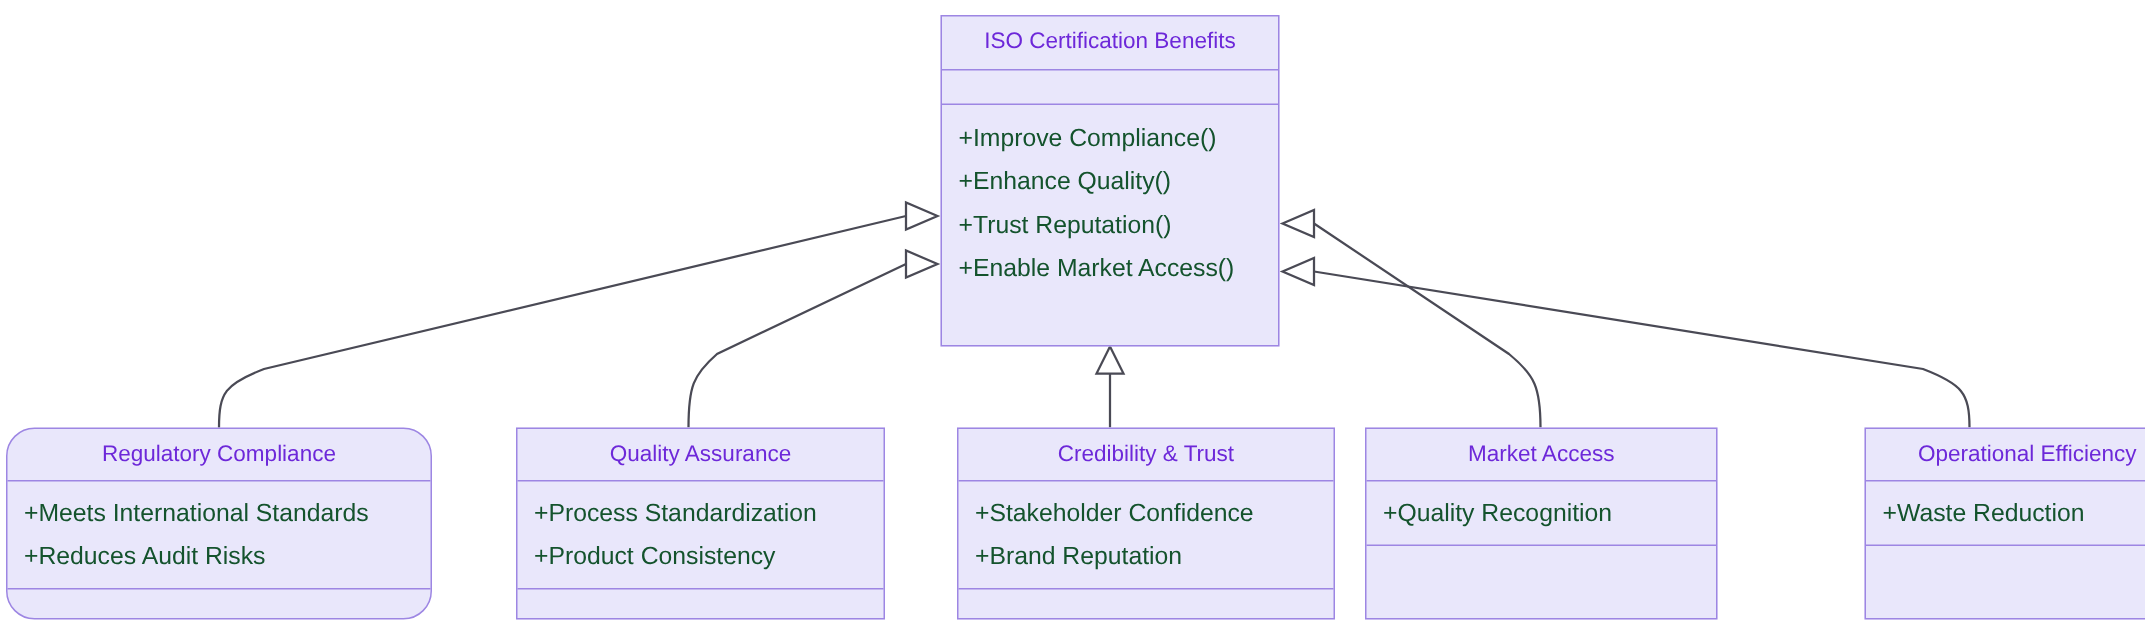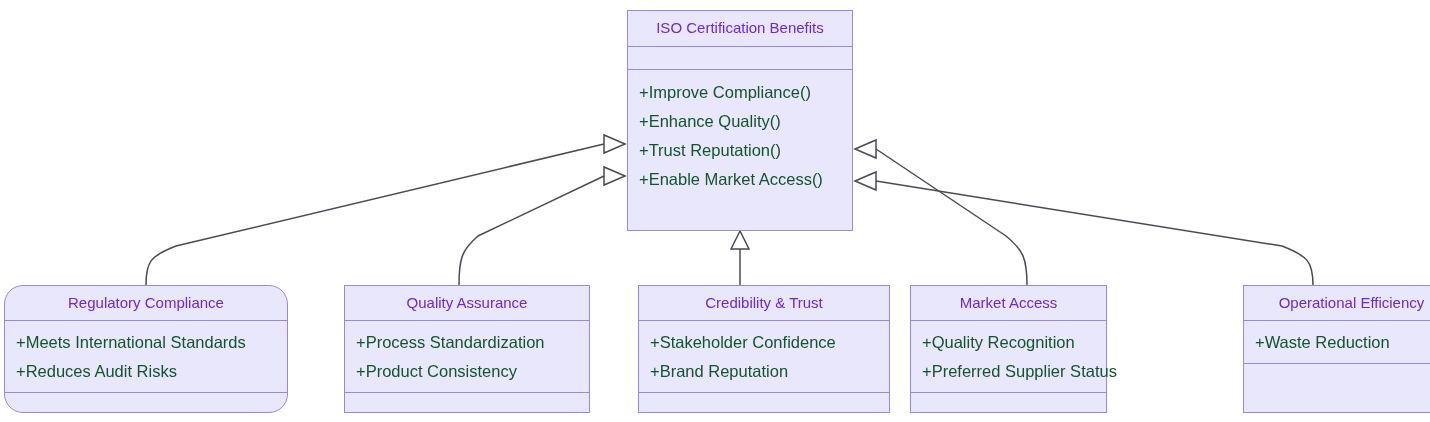--- a/index.html
+++ b/index.html
@@ -88,21 +88,21 @@
     padding-top: 9px;
     padding-bottom: 10px;
   }
   .child-class .uml-compartment.attrs {
     padding-top: 7px;
     padding-bottom: 6px;
   }
   #child-regulatory-compliance { left: 4px;    width: 284px; border-radius: 19px; }
   #child-quality-assurance     { left: 344px;  width: 246px; }
   #child-credibility-trust     { left: 628px;  width: 252px; margin-left: 10px; }
-  #child-market-access         { left: 910px;  width: 197px; }
+  #child-market-access         { left: 910px;  width: 235px; }
   #child-operational-efficiency{ left: 1205px; width: 217px; margin-left: 38px; }
 </style>
 </head>
 <body>
 
 <div id="diagram-canvas">
 
   <svg id="connector-layer" viewBox="0 0 1430 422" width="1430" height="422" xmlns="http://www.w3.org/2000/svg">
     <g fill="none" stroke="#4a4a55" stroke-width="1.5">
       <path d="M146,285 C146,262 150,256 176,246 L604,144"></path>
@@ -164,21 +164,20 @@
     </div>
     <div class="uml-divider"></div>
     <div class="uml-compartment empty-slim"></div>
   </div>
 
   <div class="uml-class child-class" id="child-market-access">
     <div class="uml-title">Market Access</div>
     <div class="uml-divider"></div>
     <div class="uml-compartment attrs">
       <div class="uml-member">+Quality Recognition</div>
-      <div class="uml-member">+Preferred Supplier Status</div>
     </div>
     <div class="uml-divider"></div>
     <div class="uml-compartment empty-slim"></div>
   </div>
 
   <div class="uml-class child-class" id="child-operational-efficiency">
     <div class="uml-title">Operational Efficiency</div>
     <div class="uml-divider"></div>
     <div class="uml-compartment attrs">
       <div class="uml-member">+Waste Reduction</div>

